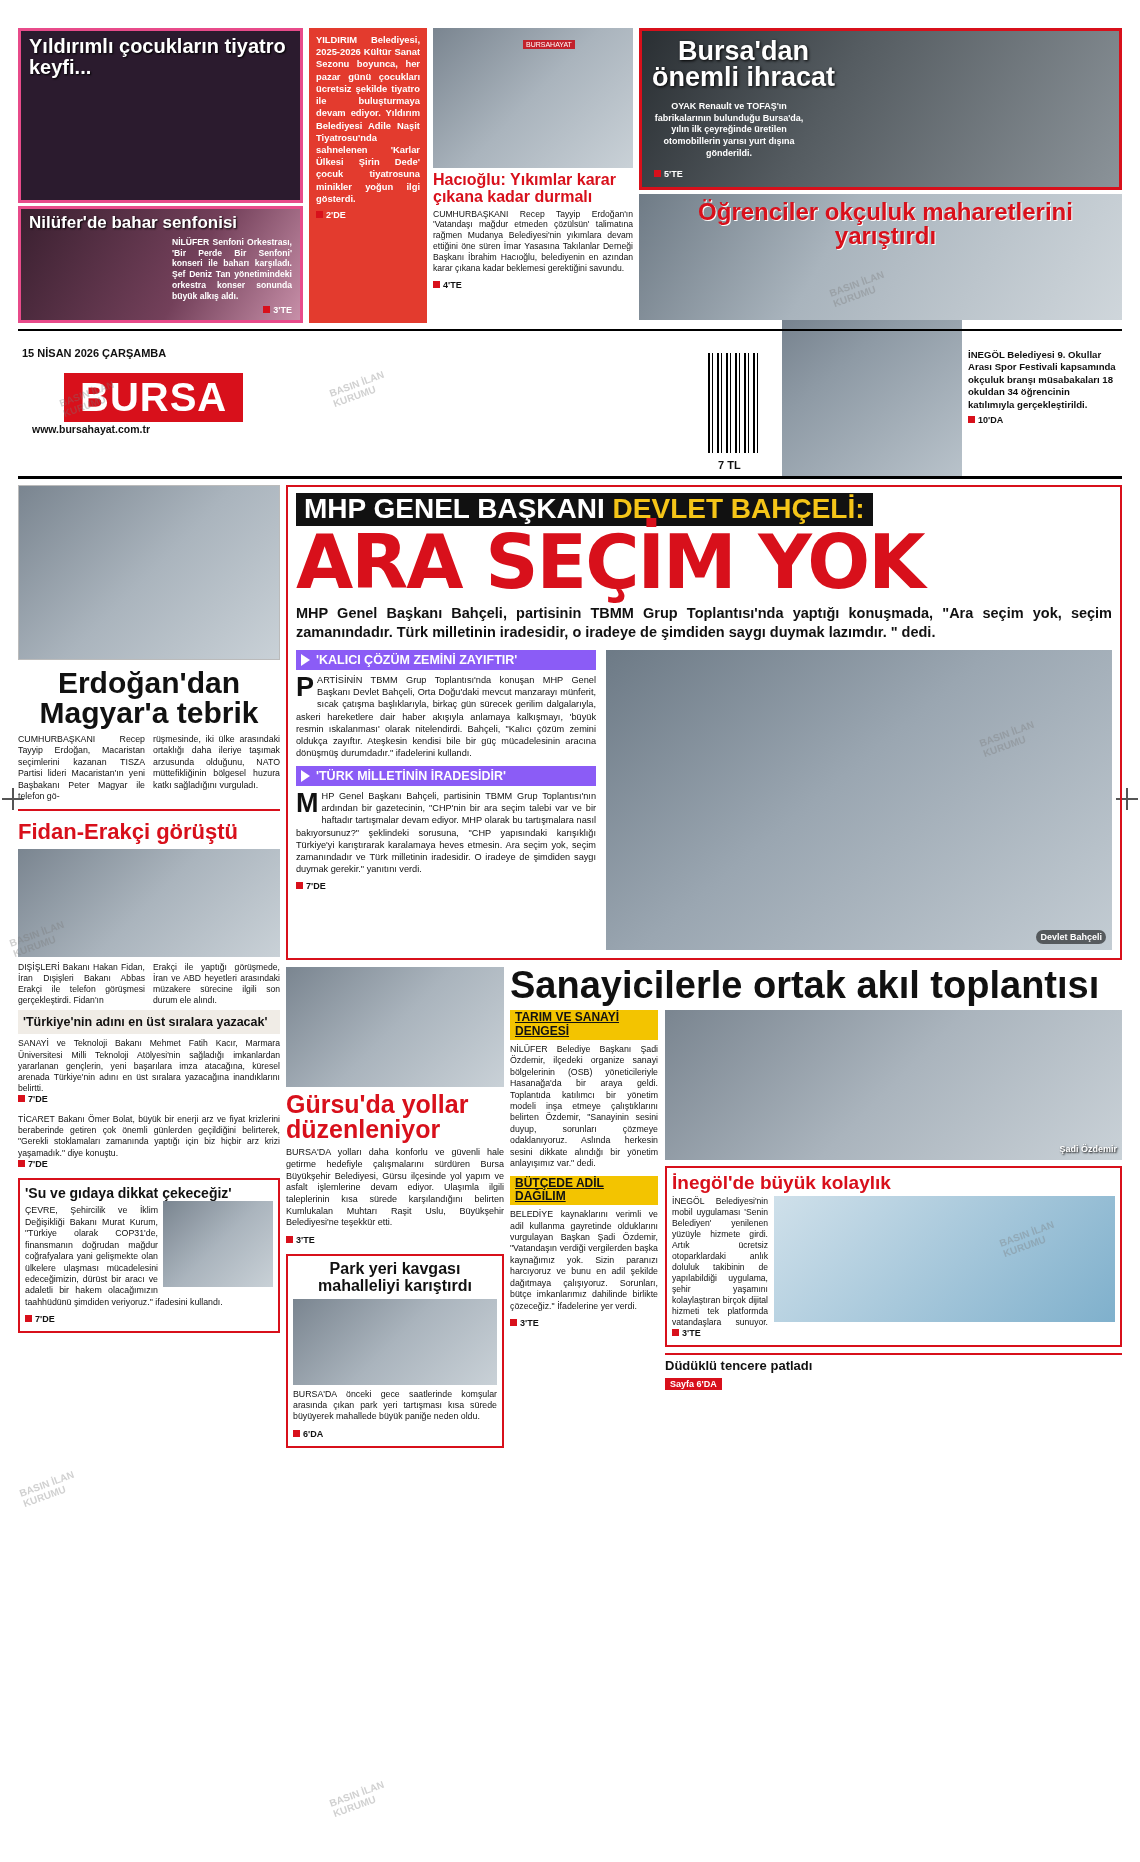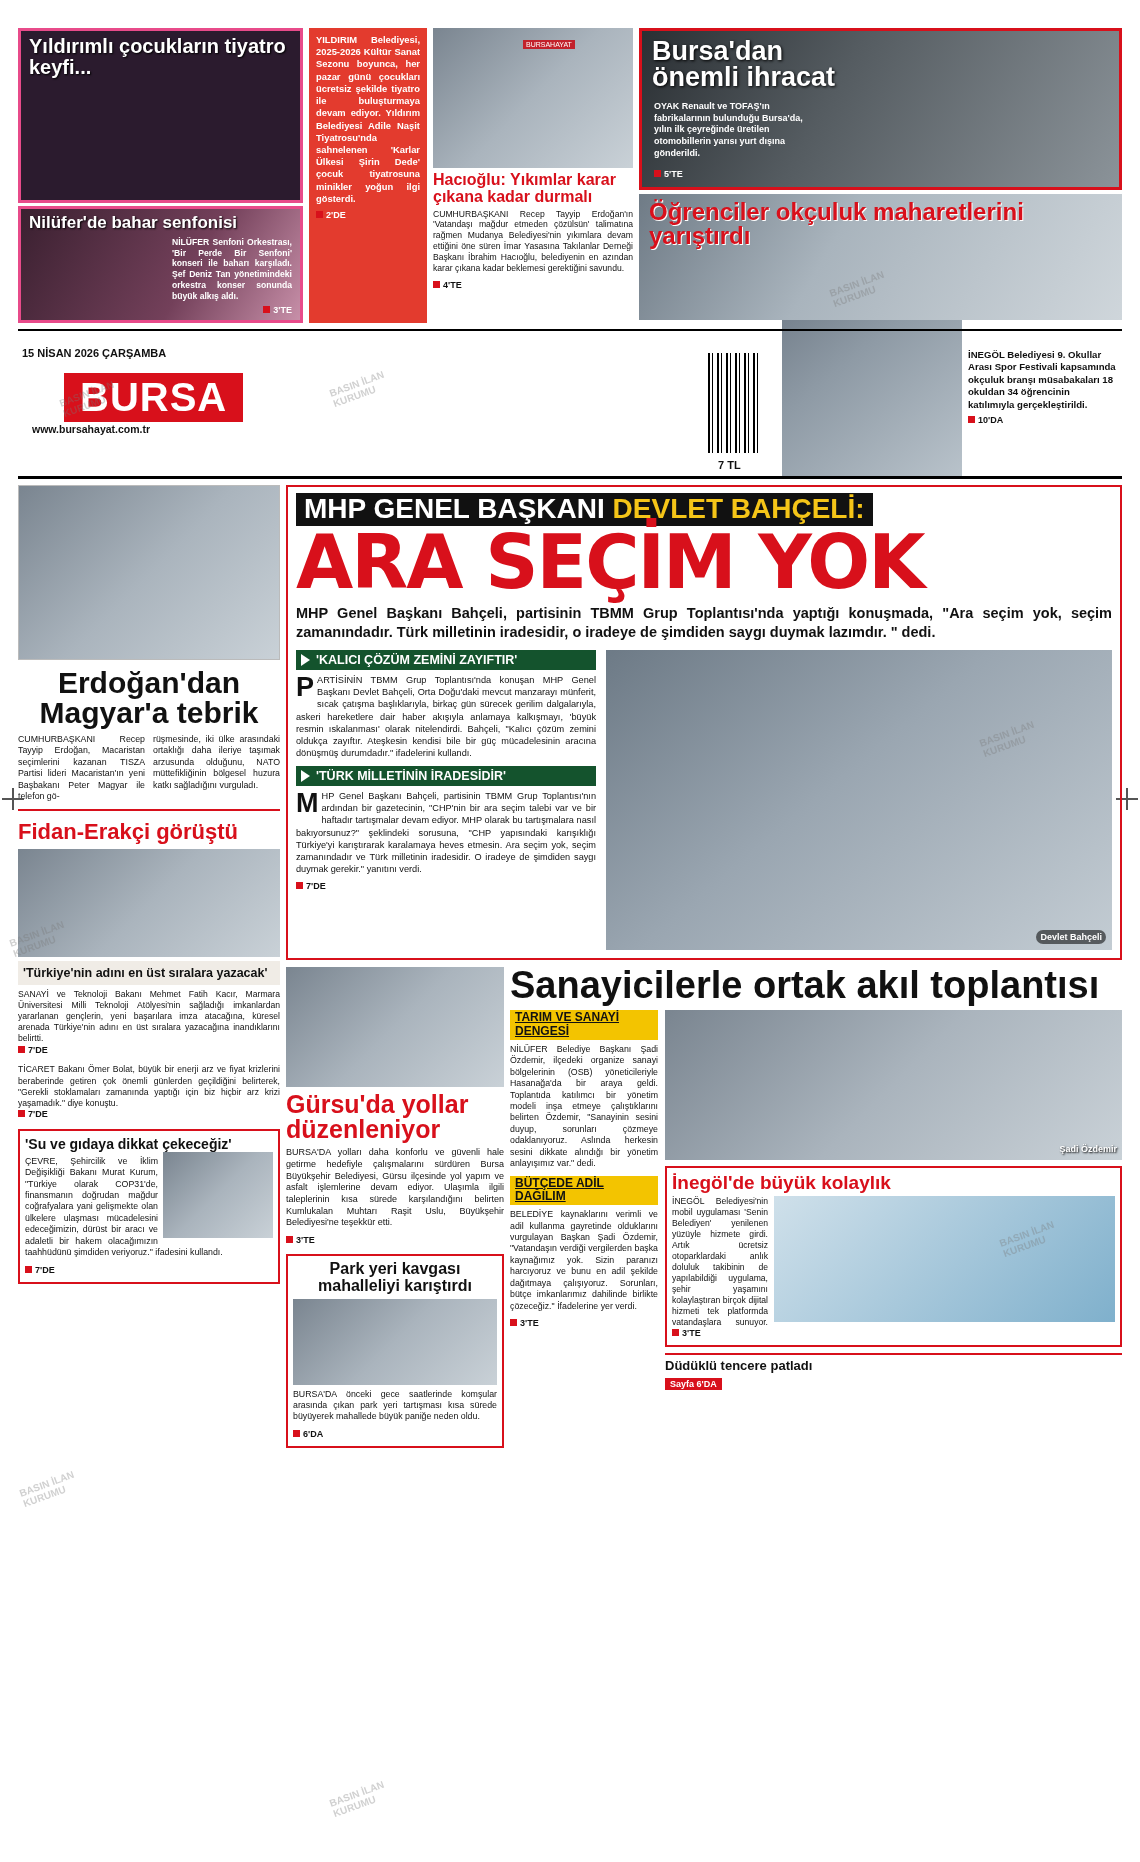--- a/index.html
+++ b/index.html
@@ -43,21 +43,21 @@
   .pagetag i { display:inline-block; width:7px;height:7px;background:#d8101b; margin-right:3px; }
 
   .t-col2 { width:118px; background:#e33b2e; color:#fff; padding:6px 7px; font-size:9.4px; line-height:1.3; font-weight:bold; text-align:justify; }
 
   .t-col3 { width:200px; position:relative; }
   .t3-photo { height:140px; background:linear-gradient(135deg,#4b5e2a,#7d8c4a 50%,#55662f); position:relative; overflow:hidden;}
   .t3-photo .tag { position:absolute; left:45%; top:12px; background:#c2212b; color:#fff; font-size:7px; padding:1px 3px; }
   .t3-head { font-size:16px; font-weight:bold; color:#d8101b; line-height:1.05; margin-top:4px; }
   .t3-body { font-size:8.6px; line-height:1.26; text-align:justify; margin-top:3px; }
 
-  .t-col4 { flex:1; position:relative; }
+  .t-col4 { flex:1; position:relative;text-align:center; }
   .t4-top { height:162px; border:3px solid #d8101b; position:relative; overflow:hidden;
       background:linear-gradient(120deg,#2a2f33,#555c61 40%,#8b9399); }
   .t4-top .ttl { position:absolute; left:10px; top:8px; font-size:27px; font-weight:bold; color:#d8101b; line-height:0.95; text-shadow:0 0 6px #fff;}
   .t4-top .ttl span { color:#fff; text-shadow:1px 1px 3px #000;}
   .t4-top .body { position:absolute; left:12px; top:70px; width:150px; font-size:9px; line-height:1.3; color:#fff; font-weight:bold;}
   .t4-bot { margin-top:4px; height:126px; position:relative; overflow:hidden;
       background:linear-gradient(120deg,#6f7b86,#a9b4bd 40%,#cfd6db); }
   .t4-bot .ttl { position:absolute; left:10px; top:6px; font-size:24px; font-weight:bold; color:#d8101b; line-height:1.0; text-shadow:1px 1px 0 #fff; }
 
   
@@ -107,21 +107,21 @@
   
   .hero { border:2px solid #d8101b; padding:6px 8px 8px; position:relative; }
   .hero-kicker { font-size:28px; font-weight:bold; color:#fff; background:#111; display:inline-block; padding:1px 8px; line-height:1.1;}
   .hero-kicker em { font-style:normal; color:#f5c518; }
   .hero-main { font-size:74px; font-weight:bold; color:#d8101b; line-height:0.92; letter-spacing:-2px; margin-top:2px;
       font-family:"DejaVu Sans", sans-serif; }
   .hero-sub { font-size:14.5px; line-height:1.32; margin-top:8px; text-align:justify; font-weight:bold; }
 
   .hero-body { display:flex; gap:10px; margin-top:8px; }
   .hero-text { width:300px; }
-  .band { background:#14532d; color:#fff; font-size:12.5px; font-weight:bold; padding:3px 6px 3px 20px; position:relative; margin-bottom:4px;}
+  .band { background:#8b5cf6; color:#fff; font-size:12.5px; font-weight:bold; padding:3px 6px 3px 20px; position:relative; margin-bottom:4px;}
   .band:before { content:""; position:absolute; left:5px; top:50%; transform:translateY(-50%); border:6px solid transparent; border-left:9px solid #fff; }
   .hero-para { font-size:9.2px; line-height:1.32; text-align:justify; }
   .hero-para .drop { float:left; font-size:27px; font-weight:bold; line-height:0.85; padding:2px 3px 0 0; }
   .hero-photo { flex:1; position:relative; background:linear-gradient(140deg,#6d7a86,#9aa6b1 45%,#c3ccd3); min-height:300px; }
   .hero-photo .cap { position:absolute; right:6px; bottom:6px; background:rgba(0,0,0,.55); color:#fff; font-size:9px; padding:2px 4px; font-weight:bold;border-radius:7px; }
 
   
   .lower { display:flex; gap:6px; margin-top:7px; }
   .lr-col1 { width:218px; }
   .lr-col2 { flex:1; }
@@ -226,20 +226,24 @@
       <div class="lead-photo photo-ph"></div>
       <div class="lead-title">Erdoğan'dan Magyar'a tebrik</div>
       <div class="lead-cols">
         <div>CUMHURBAŞKANI Recep Tayyip Erdoğan, Macaristan seçimlerini kazanan TISZA Partisi lideri Macaristan'ın yeni Başbakanı Peter Magyar ile telefon gö-</div>
         <div>rüşmesinde, iki ülke arasındaki ortaklığı daha ileriye taşımak arzusunda olduğunu, NATO müttefikliğinin bölgesel huzura katkı sağladığını vurguladı.</div>
       </div>
 
       <div class="rule"></div>
       <div class="sect-title">Fidan-Erakçi görüştü</div>
       <div class="fidan-photo photo-ph"></div>
+      <div class="two-col">
+        <div>DIŞİŞLERİ Bakanı Hakan Fidan, İran Dışişleri Bakanı Abbas Erakçi ile telefon görüşmesi gerçekleştirdi. Fidan'ın</div>
+        <div>Erakçi ile yaptığı görüşmede, İran ve ABD heyetleri arasındaki müzakere sürecine ilgili son durum ele alındı.</div>
+      </div>
 
       <div class="two-col" style="margin-top:4px;flex-direction:column;">
         <div>
           <div class="quote-box" style="margin-top:0;">'Türkiye'nin adını en üst sıralara yazacak'</div>
           <div style="margin-top:4px;">SANAYİ ve Teknoloji Bakanı Mehmet Fatih Kacır, Marmara Üniversitesi Milli Teknoloji Atölyesi'nin sağladığı imkanlardan yararlanan gençlerin, yeni başarılara imza atacağına, küresel arenada Türkiye'nin adını en üst sıralara yazacağına inandıklarını belirtti.</div>
           <div class="pagetag" style="color:#111;"><i></i><span>7'DE</span></div>
         </div>
         <div>
           <div>TİCARET Bakanı Ömer Bolat, büyük bir enerji arz ve fiyat krizlerini beraberinde getiren çok önemli günlerden geçildiğini belirterek, "Gerekli stoklamaları zamanında yaptığı için biz hiçbir arz krizi yaşamadık." diye konuştu.</div>
           <div class="pagetag" style="color:#111;"><i></i><span>7'DE</span></div>

